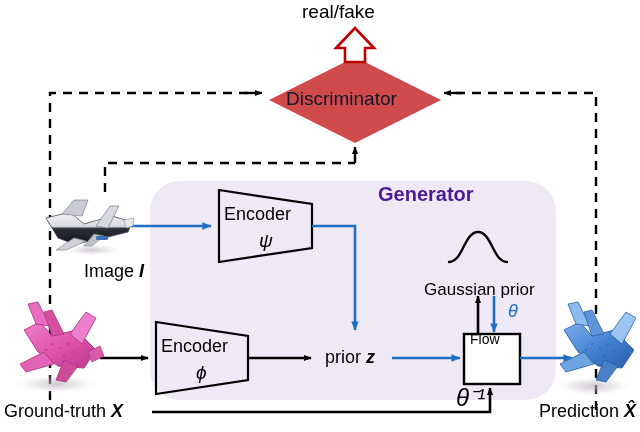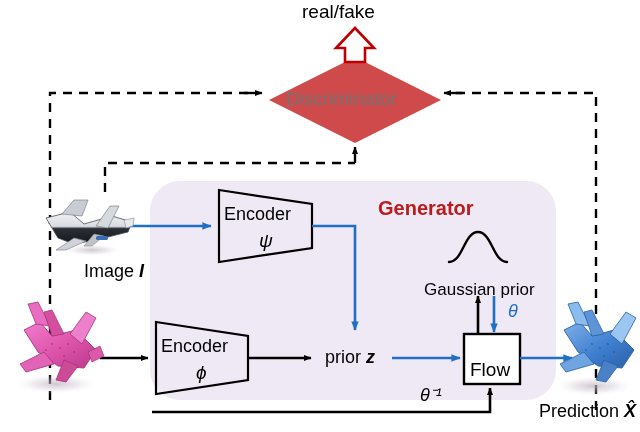--- a/index.html
+++ b/index.html
@@ -139,47 +139,51 @@
         <circle cx="608" cy="344" r="1.1"></circle>
           <circle cx="614" cy="352" r="1"></circle>
         <circle cx="586" cy="350" r="1"></circle>
           <circle cx="604" cy="356" r="1"></circle>
       </g>
     </g>
   </svg>
 
   <div class="lbl" style="left:302px;top:2px;font-size:19px;">real/fake</div>
 
-  <div class="lbl" style="left:286px;top:89px;font-size:19px;color:#737373;">Discriminator</div>
+  <div class="lbl" style="left:286px;top:89px;font-size:19px;color:#0f172a;">Discriminator</div>
 
-  <div class="lbl" style="left:378px;top:184px;font-size:20px;font-weight:bold;color:#b91c1c;margin-top:14px;">Generator</div>
+  <div class="lbl" style="left:378px;top:184px;font-size:20px;font-weight:bold;color:#4c1d95;">Generator</div>
 
   <div class="lbl" style="left:224px;top:205px;font-size:18px;">Encoder</div>
   <div class="lbl it" style="left:259px;top:231px;font-size:19px;">ψ</div>
 
   <div class="lbl" style="left:161px;top:337px;font-size:18px;">Encoder</div>
   <div class="lbl it" style="left:196px;top:363px;font-size:19px;">ϕ</div>
 
-  <div class="lbl" style="left:470px;top:360px;font-size:19px;">Flow</div>
+  <div class="lbl" style="left:470px;top:332px;font-size:14px;">Flow</div>
 
   <div class="lbl" style="left:424px;top:281px;font-size:17px;">Gaussian prior</div>
 
   <div class="lbl" style="left:325px;top:348px;font-size:18px;">
     <span>prior</span>
     <span class="bi">z</span>
   </div>
 
   <div class="lbl" style="left:84px;top:262px;font-size:18px;">
     <span>Image</span>
     <span class="bi">I</span>
   </div>
 
+  <div class="lbl" style="left:4px;top:402px;font-size:18px;">
+    <span>Ground-truth</span>
+    <span class="bi">X</span>
+  </div>
 
   <div class="lbl" style="left:539px;top:402px;font-size:18px;">
     <span>Prediction</span>
     <span class="bi">X̂</span>
   </div>
 
   <div class="lbl it" style="left:508px;top:302px;font-size:18px;color:#1f6fc4;">θ</div>
 
-  <div class="lbl it" style="left:420px;top:386px;font-size:18px;text-align:right;">θ⁻¹</div>
+  <div class="lbl it" style="left:456px;top:386px;font-size:24px;text-align:right;">θ⁻¹</div>
 
 </div>
 
 </body></html>

